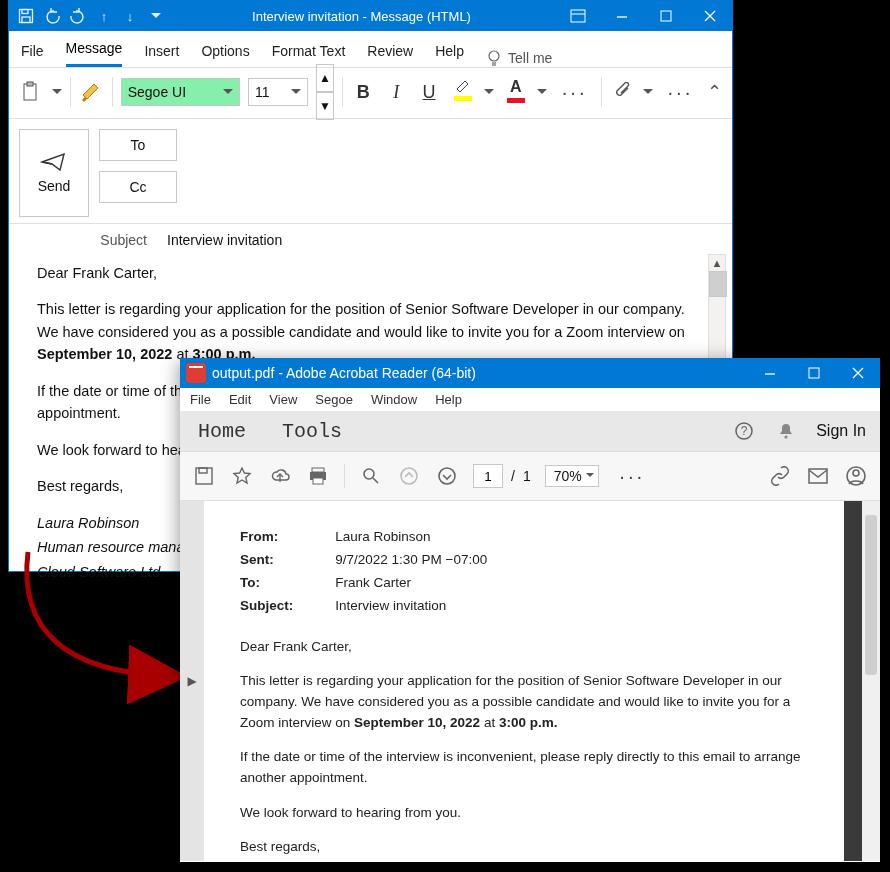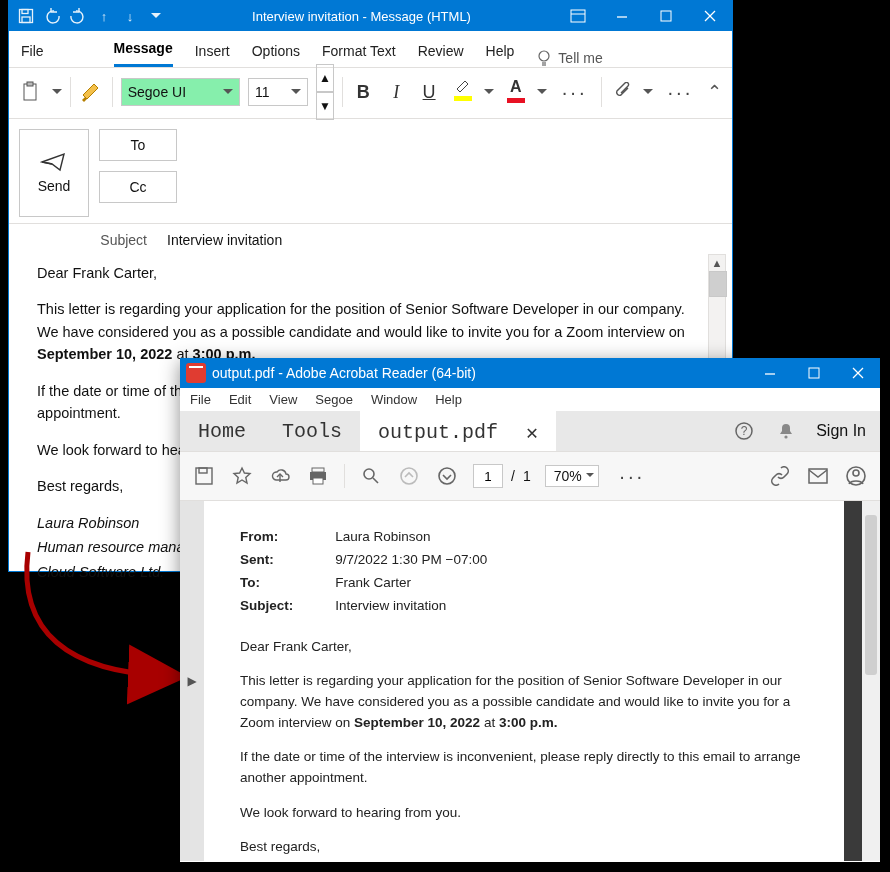--- a/index.html
+++ b/index.html
@@ -27,21 +27,21 @@
 .ol-qat{display:flex;align-items:center;gap:4px;padding-left:6px;}
 .ol-qat .ico{width:22px;height:22px;display:flex;align-items:center;justify-content:center;opacity:.9;}
 .ol-title{flex:1;text-align:center;pointer-events:none;}
 .ol-syscontrols{display:flex;}
 .ol-syscontrols .ctl{width:44px;height:30px;display:flex;align-items:center;justify-content:center;}
 
 .ol-menubar{
   height:36px;display:flex;align-items:flex-end;padding:0 12px;gap:22px;border-bottom:1px solid var(--grey2);
 }
 .ol-menubar .mitem{padding:6px 0 8px;color:#222;}
-.ol-menubar .mitem.active{border-bottom:3px solid var(--blue2);font-weight:700;color:#000;margin-left:48px;}
+.ol-menubar .mitem.active{border-bottom:3px solid var(--blue2);font-weight:400;color:#000;}
 .tellme{display:flex;align-items:center;gap:6px;color:#555;}
 
 .ol-ribbon{
   height:40px;display:flex;align-items:center;padding:4px 10px 6px;gap:8px;border-bottom:1px solid var(--grey2);
 }
 .rib-ico{width:26px;height:26px;display:flex;align-items:center;justify-content:center;color:#333;}
 .sep{width:1px;height:30px;background:var(--grey2);}
 .select.font{width:110px;height:26px;border:1px solid var(--grey3);display:flex;align-items:center;padding:0 6px;justify-content:space-between;background:#86efac;}
 .select.size{width:48px;height:26px;border:1px solid var(--grey3);display:flex;align-items:center;padding:0 6px;justify-content:space-between;background:#fff;gap:17px;}
 .bump{width:16px;height:26px;border:1px solid var(--grey3);display:flex;align-items:center;justify-content:center;font-size:16px;}
@@ -311,24 +311,20 @@
     <span>File</span>
     <span>Edit</span>
     <span>View</span>
     <span>Segoe</span>
     <span>Window</span>
     <span>Help</span>
   </div>
   <div class="ac-tabs">
     <div class="tab">Home</div>
     <div class="tab">Tools</div>
-    <div class="tab doc">
-          <span>output.pdf</span>
-          <span>✕</span>
-        </div>
     <div class="ac-right">
       <div class="iconbtn">
             <svg width="20" height="20" stroke="#666" fill="none" stroke-width="1.5">
               <circle cx="10" cy="10" r="8"></circle>
               <text x="10" y="14" text-anchor="middle" font-size="12" fill="#666" stroke="none">?</text>
             </svg>
           </div>
       <div class="iconbtn">
             <svg width="20" height="20" fill="#888">
               <path d="M10 3a4 4 0 0 0-4 4v3l-2 3h12l-2-3V7a4 4 0 0 0-4-4Z"></path>

